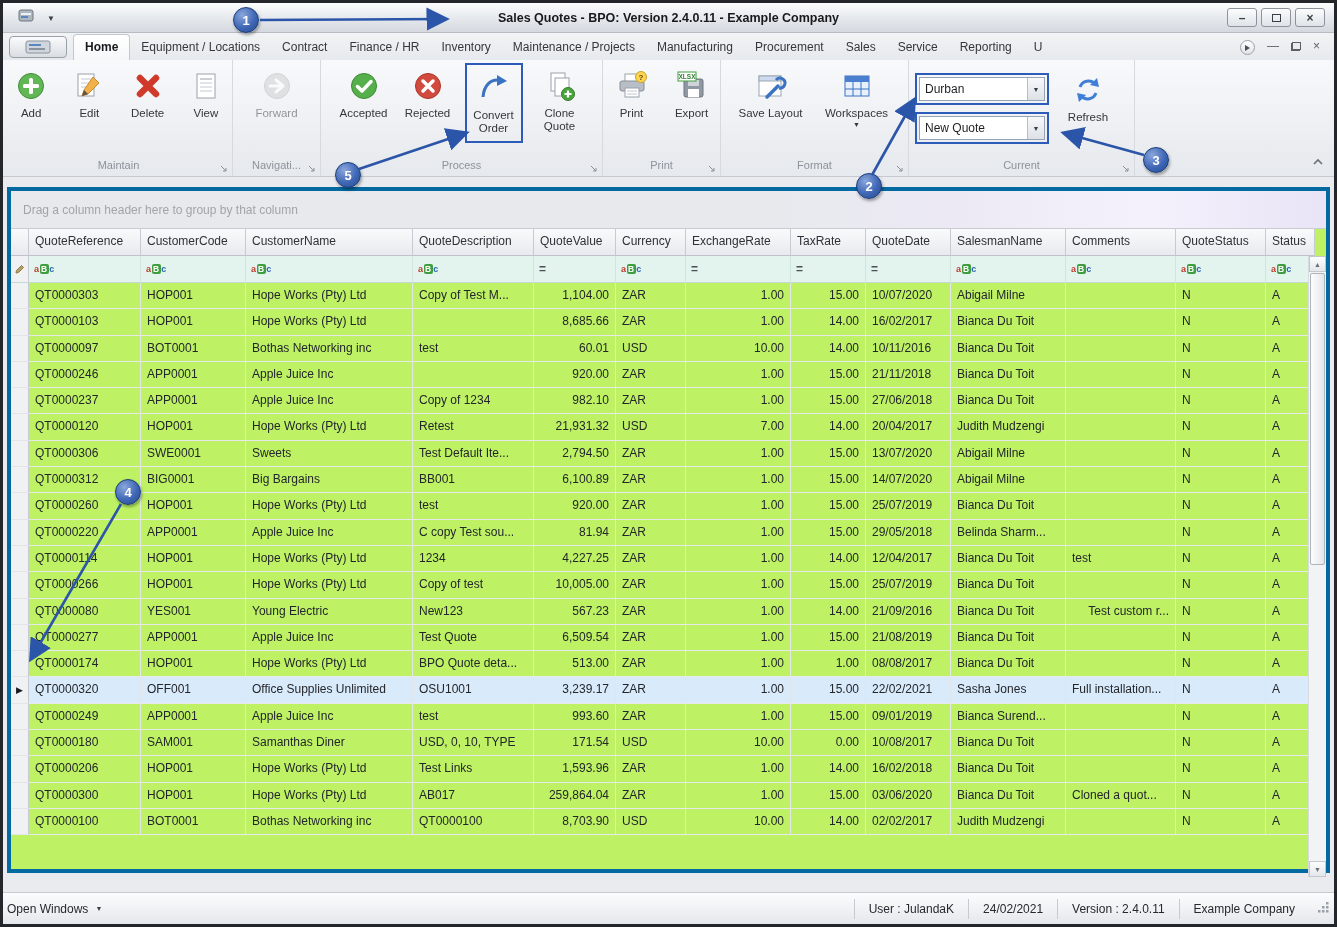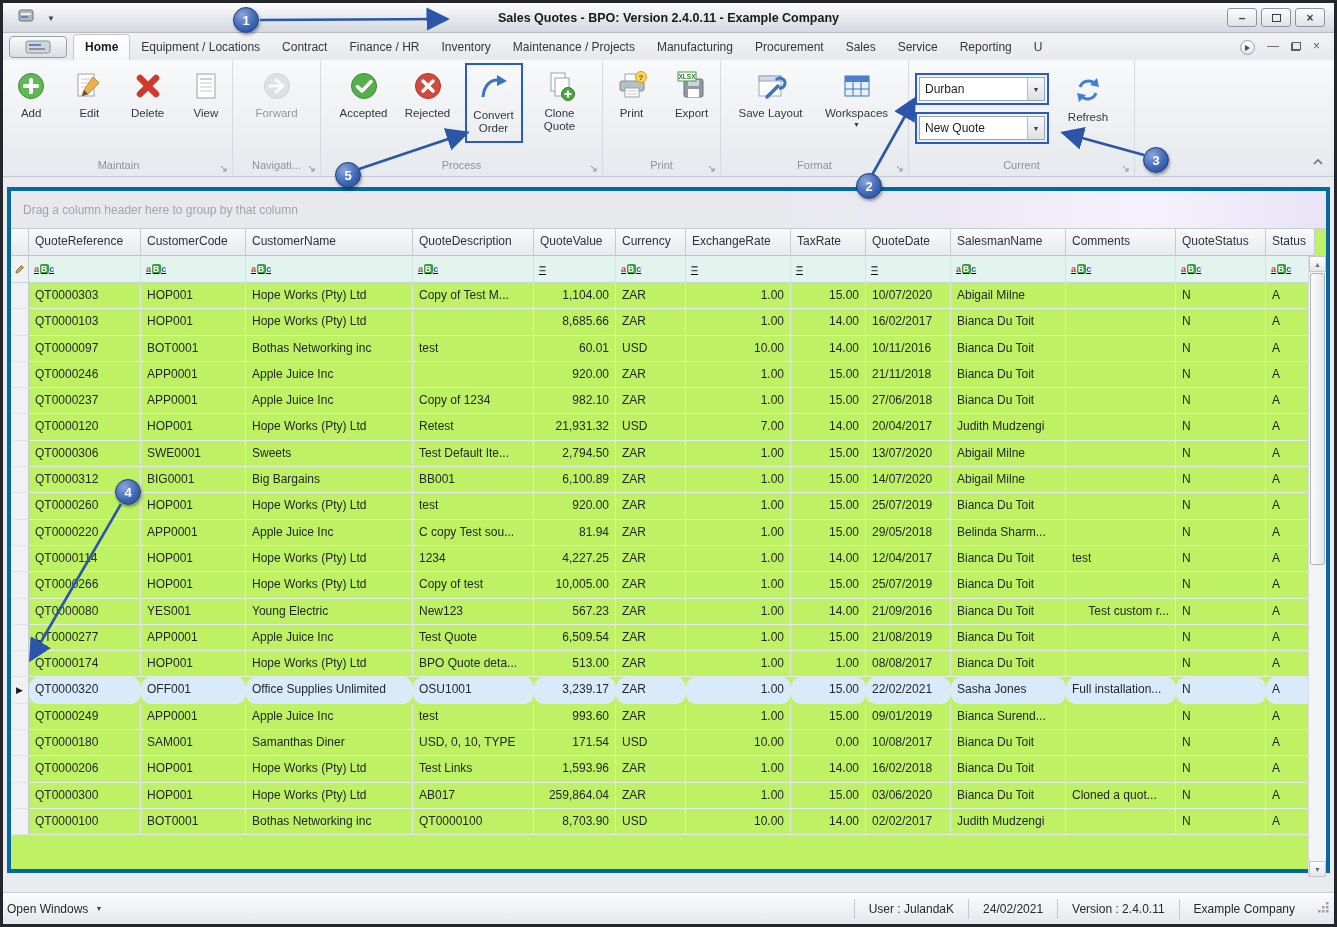--- a/index.html
+++ b/index.html
@@ -66,33 +66,33 @@
            background:linear-gradient(90deg,#e7e9ec 55%,#ece9f5 72%,#f5f1fc 86%,#e9e4f6 100%);
            border-bottom:1px solid #c9ccd1;}
   .hrow,.frow,.drow{display:flex;width:1304px;}
   .hrow{height:27px;}
   .hcell{height:27px;padding:5px 6px 0;font-size:12px;color:#2e3136;background:linear-gradient(#f9fafb,#e7eaee);
          border-right:1px solid #c7cbd1;border-bottom:1px solid #bfc3c9;white-space:nowrap;overflow:hidden;flex:none;}
   .ind{width:18px;flex:none;background:#eff1f3;border-right:1px solid #c7cbd1;border-bottom:1px solid #e3e5e8;
        font-size:9px;color:#2e3136;display:flex;align-items:center;justify-content:center;}
   .ind.h{background:linear-gradient(#f9fafb,#e7eaee);border-bottom:1px solid #bfc3c9;}
   .ind.f{background:#eff1f3;border-bottom:1px solid #c4d9d3;}
-  .frow{height:27px;text-decoration:underline;}
+  .frow{height:27px;}
   .fcell{height:27px;background:#e3f4ef;border-right:1px solid #cfe5de;border-bottom:1px solid #c4d9d3;
          display:flex;align-items:center;padding-left:5px;flex:none;}
   .fabc{font-size:9px;font-weight:bold;letter-spacing:0;}
   .fabc em{font-style:normal;color:#c23b2e;}
   .fabc b{color:#fff;background:#3f9e3f;border-radius:2px;padding:0 1.5px;margin:0 .5px;font-size:8.5px;}
   .fabc i{font-style:normal;color:#2d63b8;}
   .feq{font-size:12px;color:#4a4f56;font-weight:bold;}
   .drow{height:26.3px;}
   .dcell{height:26.3px;padding:5px 6px 0;font-size:12px;color:#23262a;border-right:1px solid #e3e5e8;
          border-bottom:1px solid #e7e9ec;white-space:nowrap;overflow:hidden;flex:none;}
   .dcell.num{text-align:right;}
-  .drow.sel .dcell{background:#d9eafb;border-radius:10px;}
+  .drow.sel .dcell{background:#d9eafb;}
   .ind.cur{color:#17191c;}
   .gridrest{flex:1;background:#fff;}
 
   
   .vscroll{position:absolute;right:0;top:65px;width:18px;height:621px;background:#f2f3f5;border-left:1px solid #d8dbdf;}
   .sarrow{position:absolute;left:0;width:17px;height:16px;display:flex;align-items:center;justify-content:center;
           font-size:7px;color:#6b7077;background:linear-gradient(#fcfdfd,#e4e7eb);border:1px solid #c4c8ce;}
   .sarrow.up{top:0;}
   .sarrow.down{bottom:0;}
   .sthumb{position:absolute;left:1px;top:17px;width:15px;height:292px;border:1px solid #aeb4bc;border-radius:2px;

